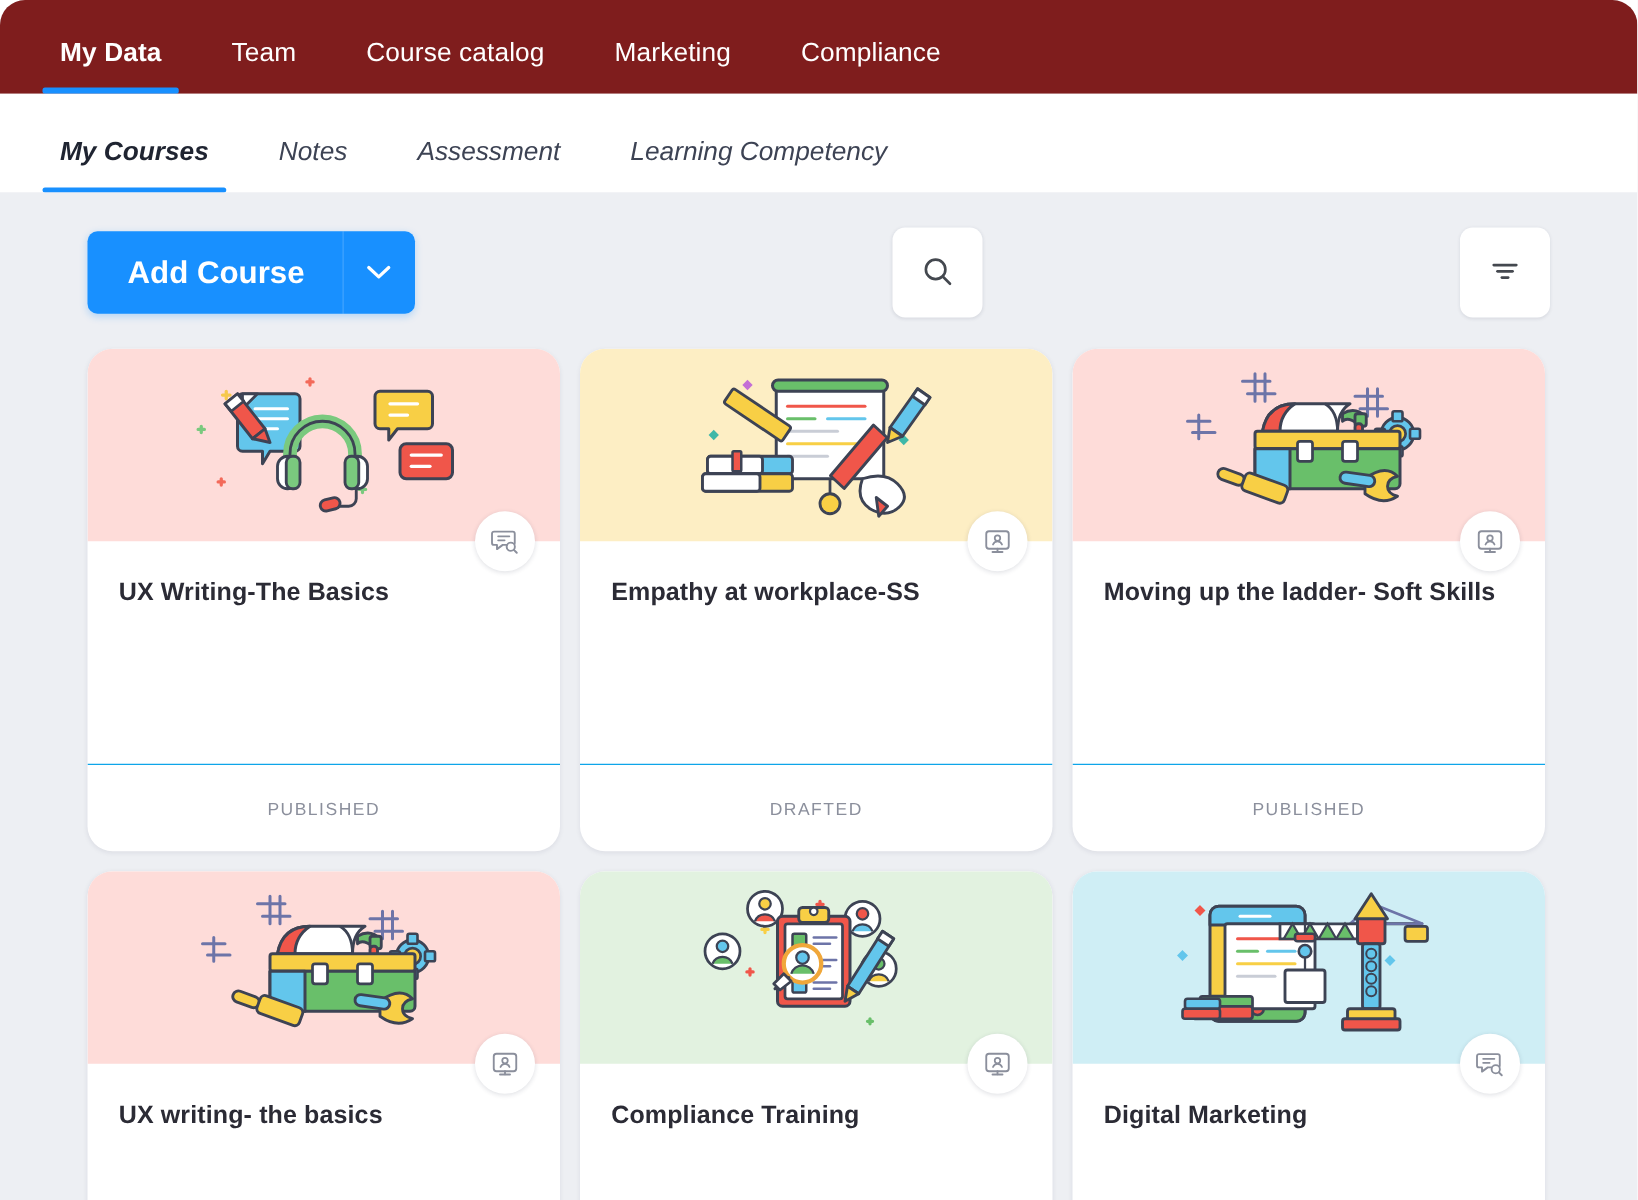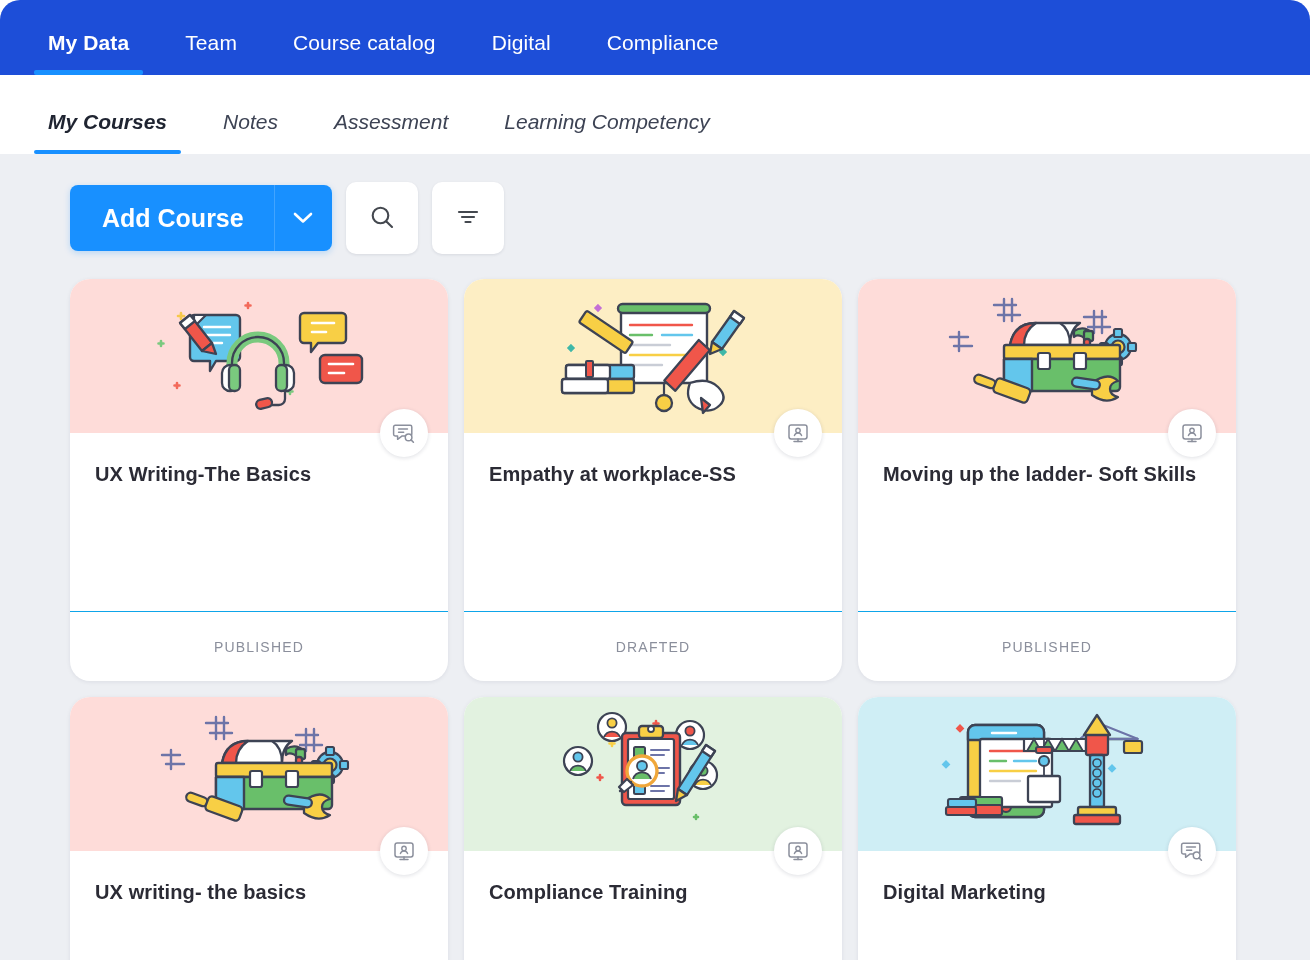--- a/index.html
+++ b/index.html
@@ -18,21 +18,21 @@
     height: 960px;
     border-radius: 20px 20px 0 0;
     overflow: hidden;
     background: #edeff3;
   }
 
   
   .top-nav {
     position: relative;
     height: 75px;
-    background: #1d4ed8;
+    background: #7f1d1d;
     display: flex;
     align-items: flex-end;
     padding-left: 20px;
   }
   .top-nav-item {
     position: relative;
     color: #ffffff;
     font-size: 21px;
     padding: 0 28px 20px 28px;
     white-space: nowrap;
@@ -80,21 +80,21 @@
   
   .content {
     position: relative;
     height: 806px;
     background: #edeff3;
     padding: 0 70px;
   }
 
   .action-bar {
     display: flex;
-    justify-content: flex-start;
+    justify-content: space-between;
     align-items: center;
     gap: 14px;
     padding-top: 28px;
     padding-bottom: 25px;
   }
 
   .add-course-btn {
     display: flex;
     align-items: center;
     height: 66px;
@@ -202,21 +202,21 @@
 </style>
 </head>
 <body>
 
 <div class="app-window">
 
   <nav class="top-nav">
     <div class="top-nav-item active">My Data</div>
     <div class="top-nav-item">Team</div>
     <div class="top-nav-item">Course catalog</div>
-    <div class="top-nav-item">Digital</div>
+    <div class="top-nav-item">Marketing</div>
     <div class="top-nav-item">Compliance</div>
   </nav>
 
   <nav class="sub-nav">
     <div class="sub-nav-item active">My Courses</div>
     <div class="sub-nav-item">Notes</div>
     <div class="sub-nav-item">Assessment</div>
     <div class="sub-nav-item">Learning Competency</div>
   </nav>
 

